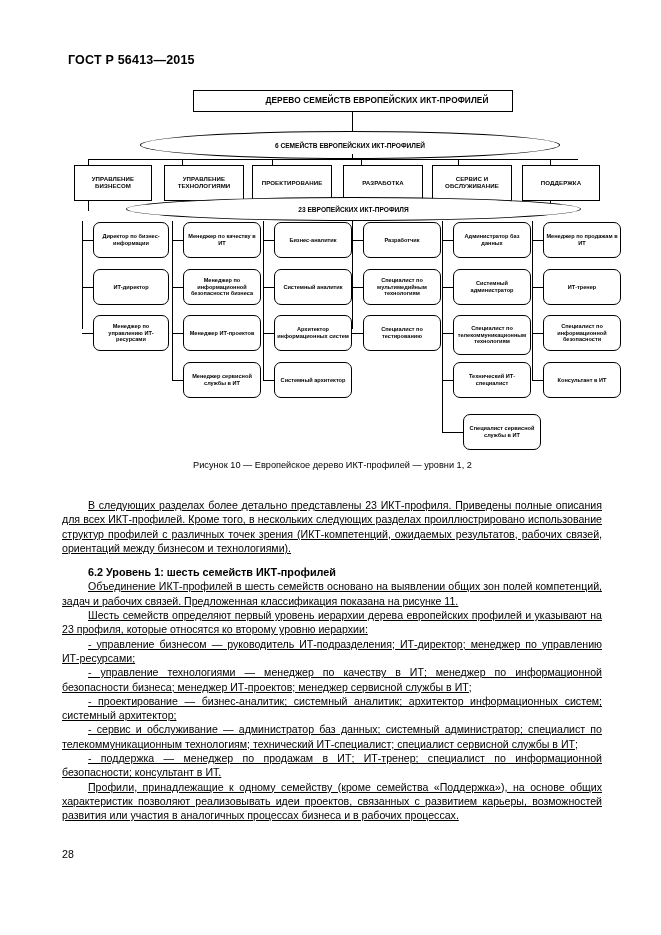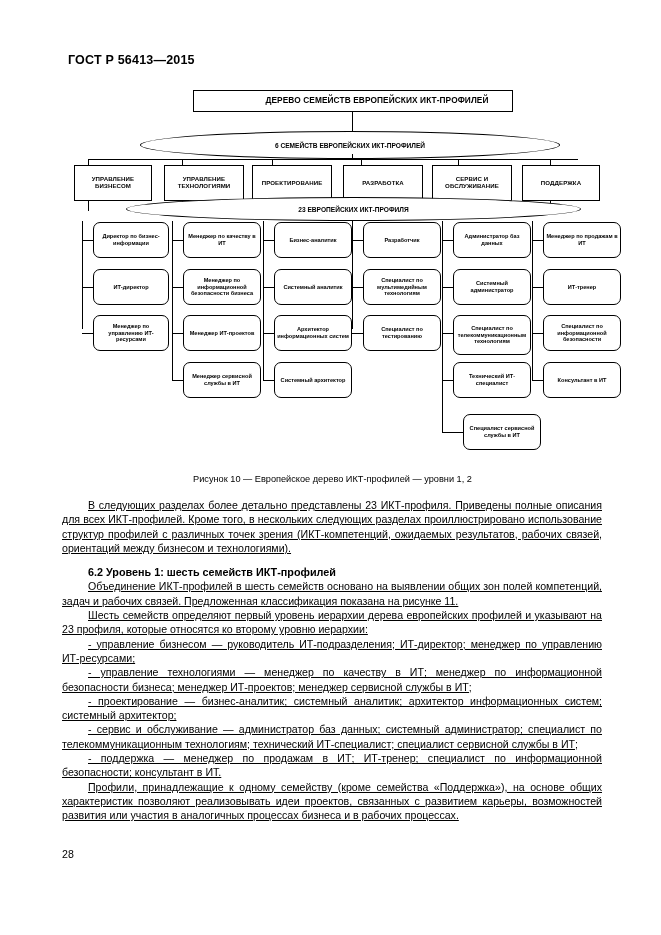--- a/index.html
+++ b/index.html
@@ -114,21 +114,21 @@
   .ln {
     position: absolute;
     background: #000;
   }
   .ln-v { width: 1.4px; }
   .ln-h { height: 1.4px; }
 
   .fig-caption {
     position: absolute;
     left: 0;
-    top: 386px;
+    top: 372px;
     width: 545px;
     text-align: center;
     font-size: 9.2px;
     font-weight: normal;
   }
 
   
   .body {
     position: absolute;
     left: 62px;

